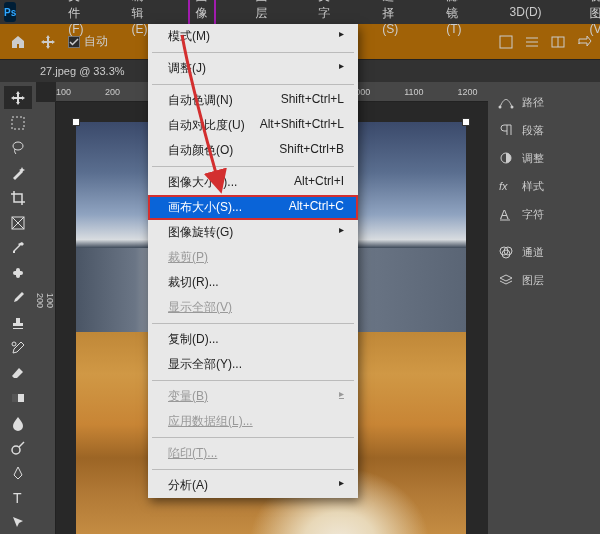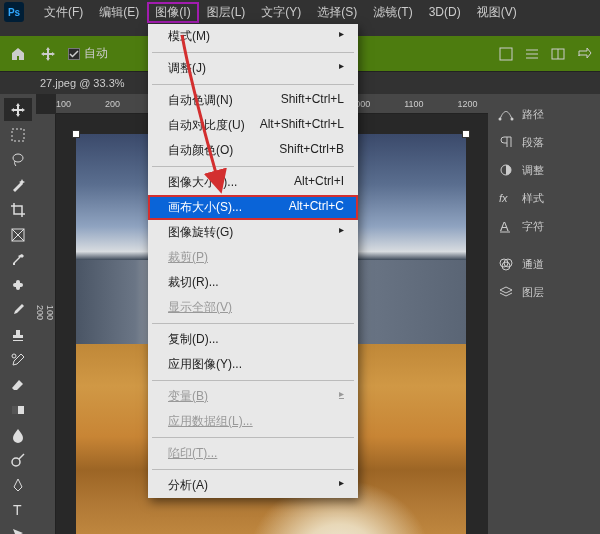--- a/index.html
+++ b/index.html
@@ -1,23 +1,23 @@
 <!DOCTYPE html>
 <html><head>
 <meta charset="utf-8">
 <style>
 * { margin: 0; padding: 0; box-sizing: border-box; font-family: "Microsoft YaHei", sans-serif; }
 body { background: #323232; width: 600px; height: 534px; overflow: hidden; color: #ccc; font-size: 12px; position: relative; }
 
-.menubar { height: 24px; background: #323232; display: flex; align-items: center; padding-left: 4px; }
+.menubar { height: 24px; background: #323232; display: flex; align-items: center; padding-left: 4px; gap: 32px; }
 .ps-logo { width: 20px; height: 20px; background: #001e36; color: #31a8ff; font-weight: bold; font-size: 10px; display: flex; align-items: center; justify-content: center; border-radius: 3px; margin-right: 12px; }
 .menu-item { padding: 2px 8px; cursor: pointer; }
 .menu-item.highlighted { border: 2px solid #a21caf; padding: 0 6px; }
 
-.optbar { height: 36px; background: #4d7c0f; border-bottom: 1px solid #222; display: flex; align-items: center; padding: 4px 8px; gap: 10px; margin-top: 12px; }
+.optbar { height: 36px; background: #a16207; border-bottom: 1px solid #222; display: flex; align-items: center; padding: 4px 8px; gap: 10px; }
 .home-icon, .move-opt { width: 20px; height: 20px; display: flex; align-items: center; justify-content: center; }
 .opt-check { display: flex; align-items: center; gap: 4px; }
 .opt-icons-right { margin-left: auto; display: flex; gap: 10px; }
 
 .doc-tab { height: 22px; background: #323232; padding-left: 40px; display: flex; align-items: center; font-size: 11px; color: #ccc; }
 
 .main { display: flex; height: calc(534px - 24px - 36px - 22px); }
 
 .tools { width: 36px; background: #474747; display: flex; flex-direction: column; align-items: center; padding-top: 4px; gap: 2px; }
 .tool { width: 28px; height: 26px; display: flex; align-items: center; justify-content: center; cursor: pointer; color: #ddd; font-size: 14px; }
@@ -352,21 +352,21 @@
       <span>裁切(R)...</span>
     </div>
     <div class="dd-item disabled">
       <span>显示全部(V)</span>
     </div>
     <div class="dd-sep"></div>
     <div class="dd-item">
       <span>复制(D)...</span>
     </div>
     <div class="dd-item">
-      <span>应用图像(Y)...</span>
+      <span>显示全部(Y)...</span>
     </div>
     <div class="dd-sep"></div>
     <div class="dd-item disabled dd-arrow">
       <span>变量(B)</span>
     </div>
     <div class="dd-item disabled">
       <span>应用数据组(L)...</span>
     </div>
     <div class="dd-sep"></div>
     <div class="dd-item disabled">

